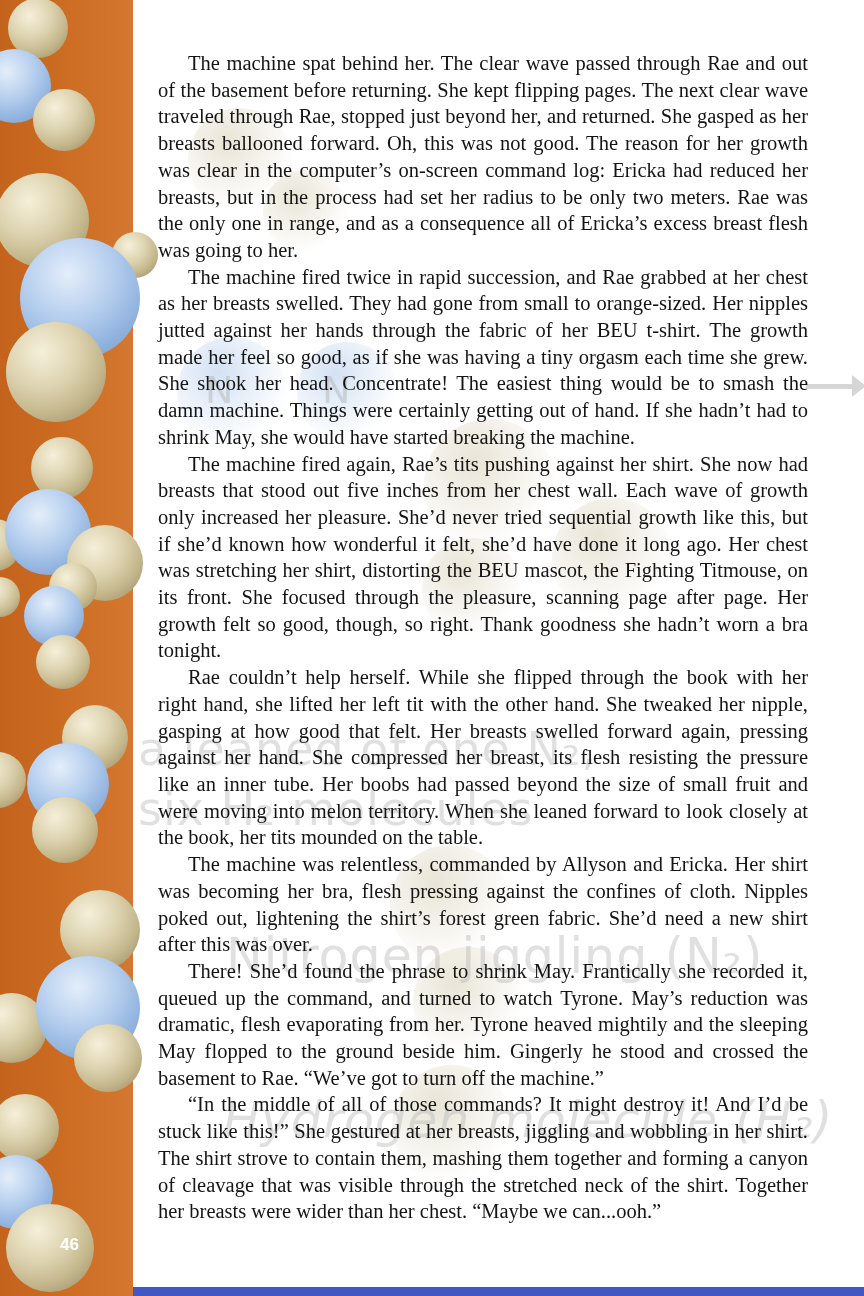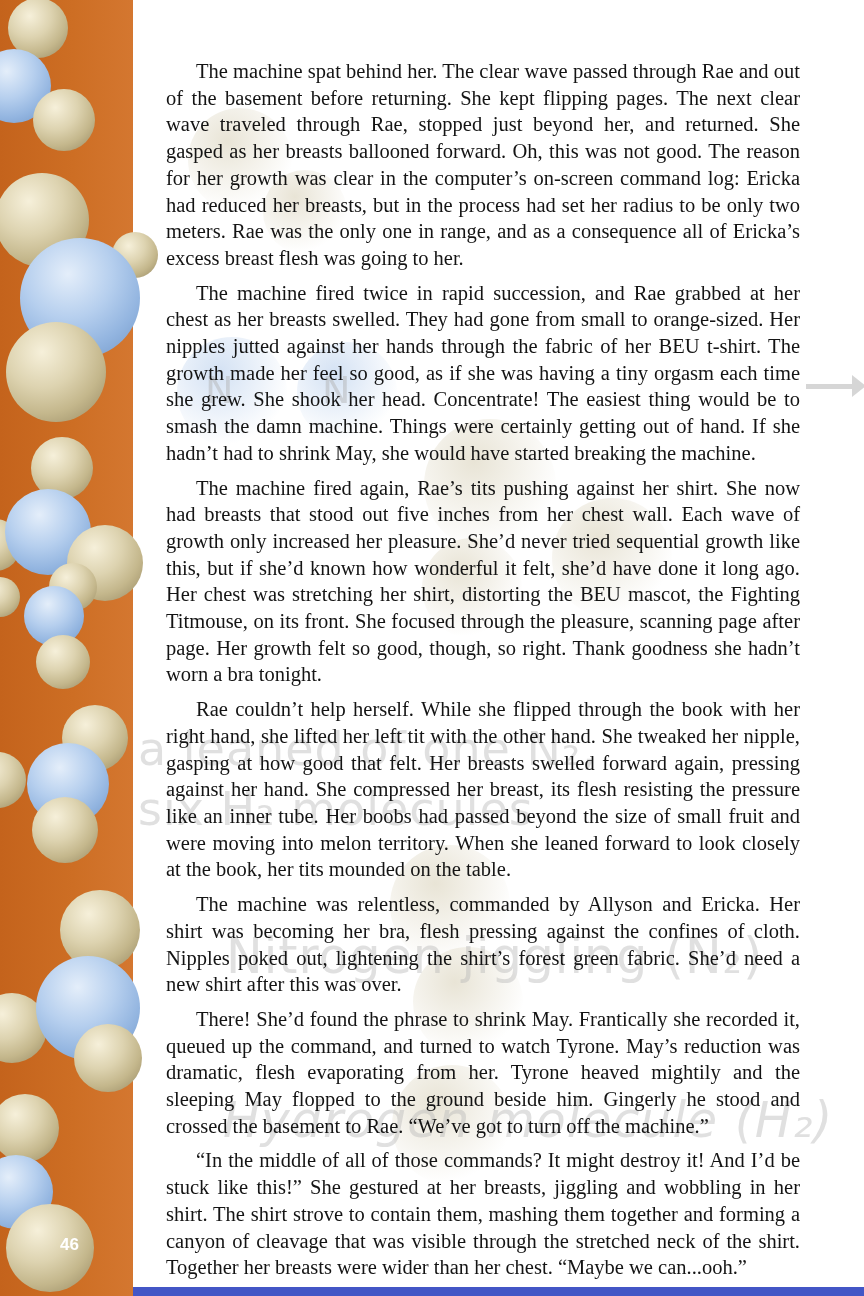--- a/index.html
+++ b/index.html
@@ -50,21 +50,21 @@
   }
   .sphere.blue{
     background:radial-gradient(circle at 40% 30%, #e4eefa 0%, #b6cfee 40%, #93b5e0 68%, #6f95c6 100%);
   }
   
   .text-col{
     position:absolute; left:158px; top:50px; width:650px;
     font-size:20.5px; line-height:26.7px; color:#141414;
     text-align:justify;
   }
-  .text-col p{ margin:8px; text-indent:30px; }
+  .text-col p{ margin:0; text-indent:30px; }
   .page-number{
     position:absolute; left:60px; top:1235px;
     font-family:"Liberation Sans","DejaVu Sans",sans-serif;
     font-size:17px; font-weight:bold; color:#ffffff; z-index:6;
   }
   .layer-art{ z-index:3; } .layer-wm{ z-index:1; } .text-col{ z-index:4; }
 </style>
 </head>
 <body>
 

